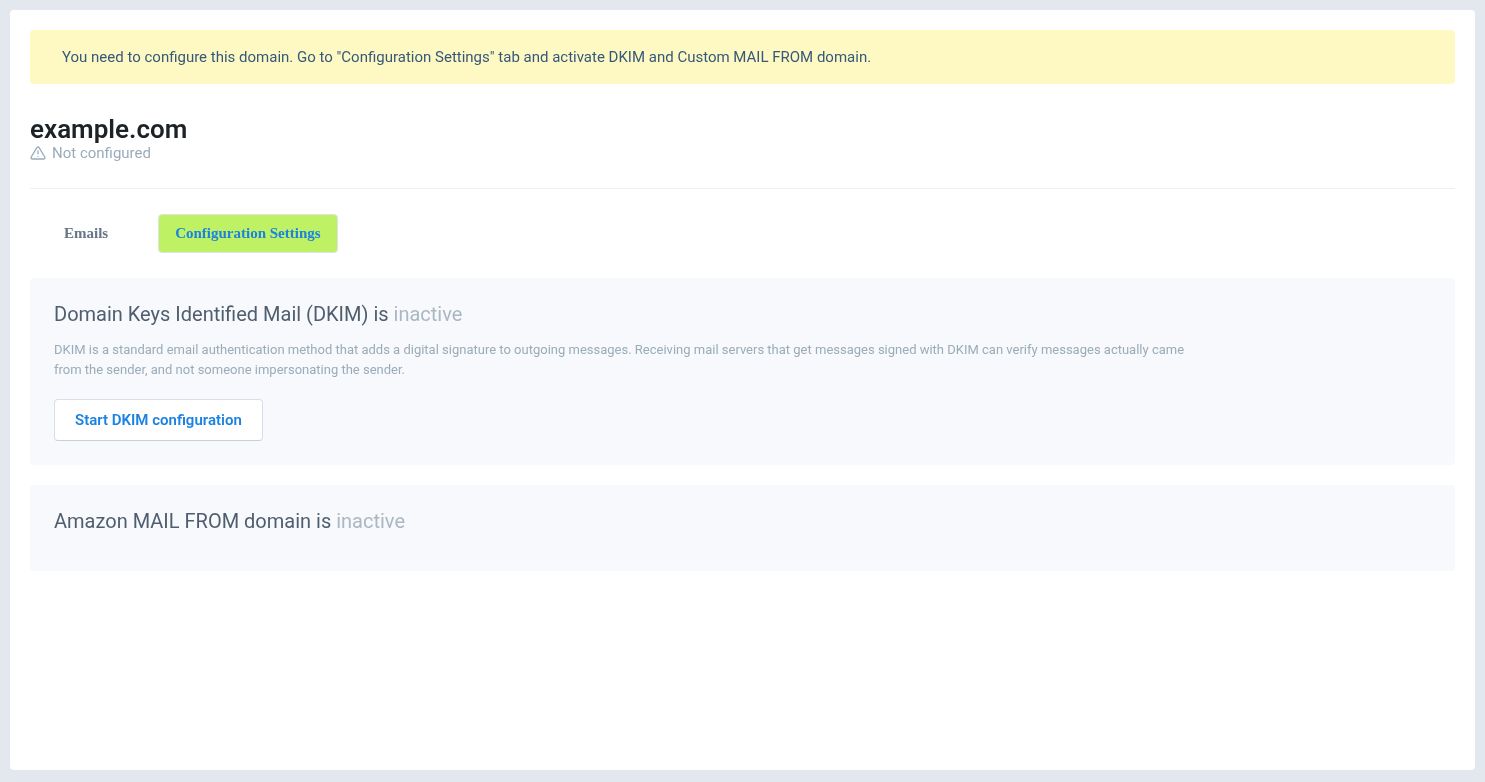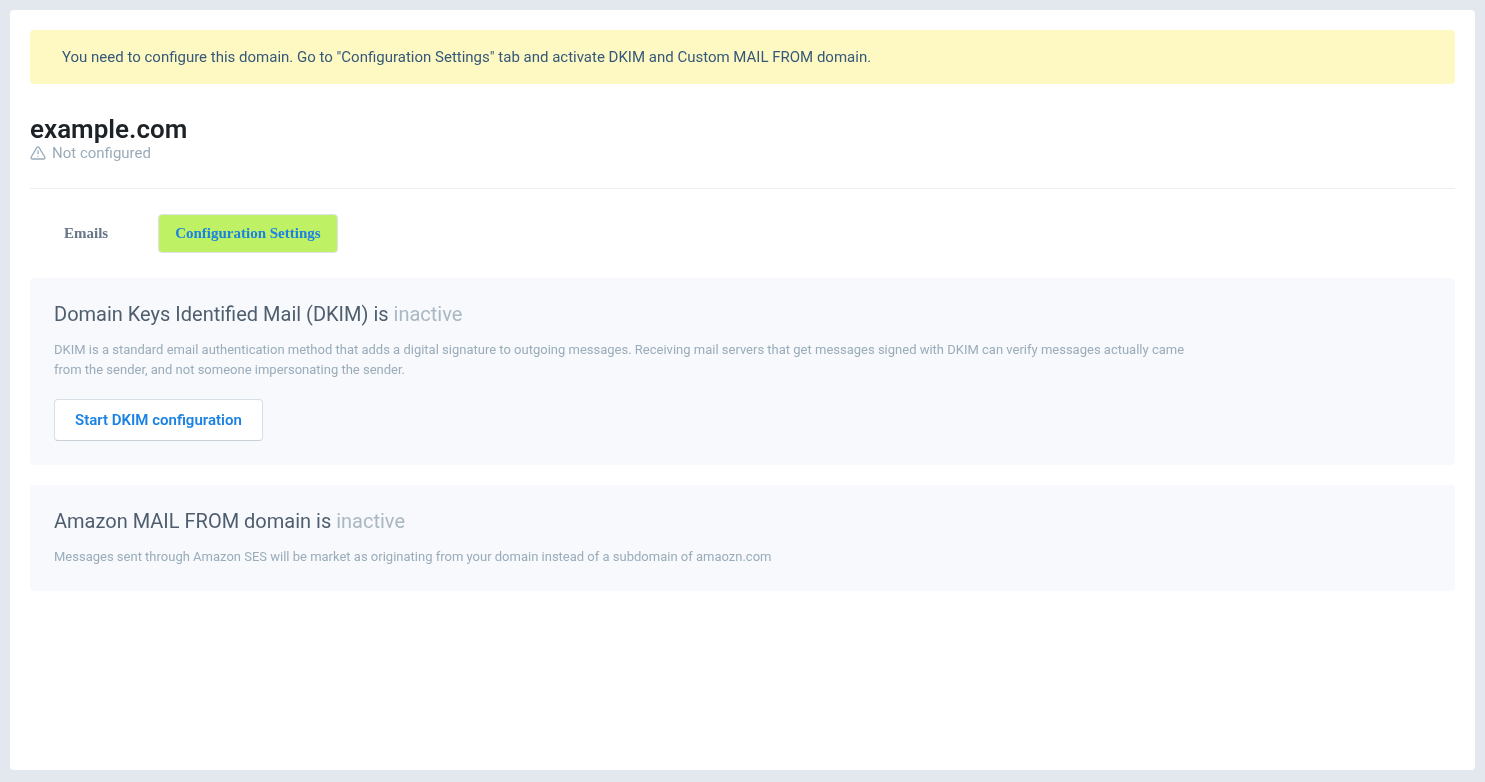--- a/index.html
+++ b/index.html
@@ -152,19 +152,18 @@
       <button class="btn">Start DKIM configuration</button>
     </div>
   </div>
 
   <div class="panel">
     <div class="panel-header">
       <div>
         <h2 class="panel-title">
           <span>Amazon MAIL FROM domain is </span><span class="status-word">inactive</span>
         </h2>
-        <p class="panel-desc">Messages sent through Amazon SES will be market as originating from your domain instead of a subdomain of amaozn.com</p>
       </div>
     </div>
   </div>
 
 
 </div>
 
 </body></html>

